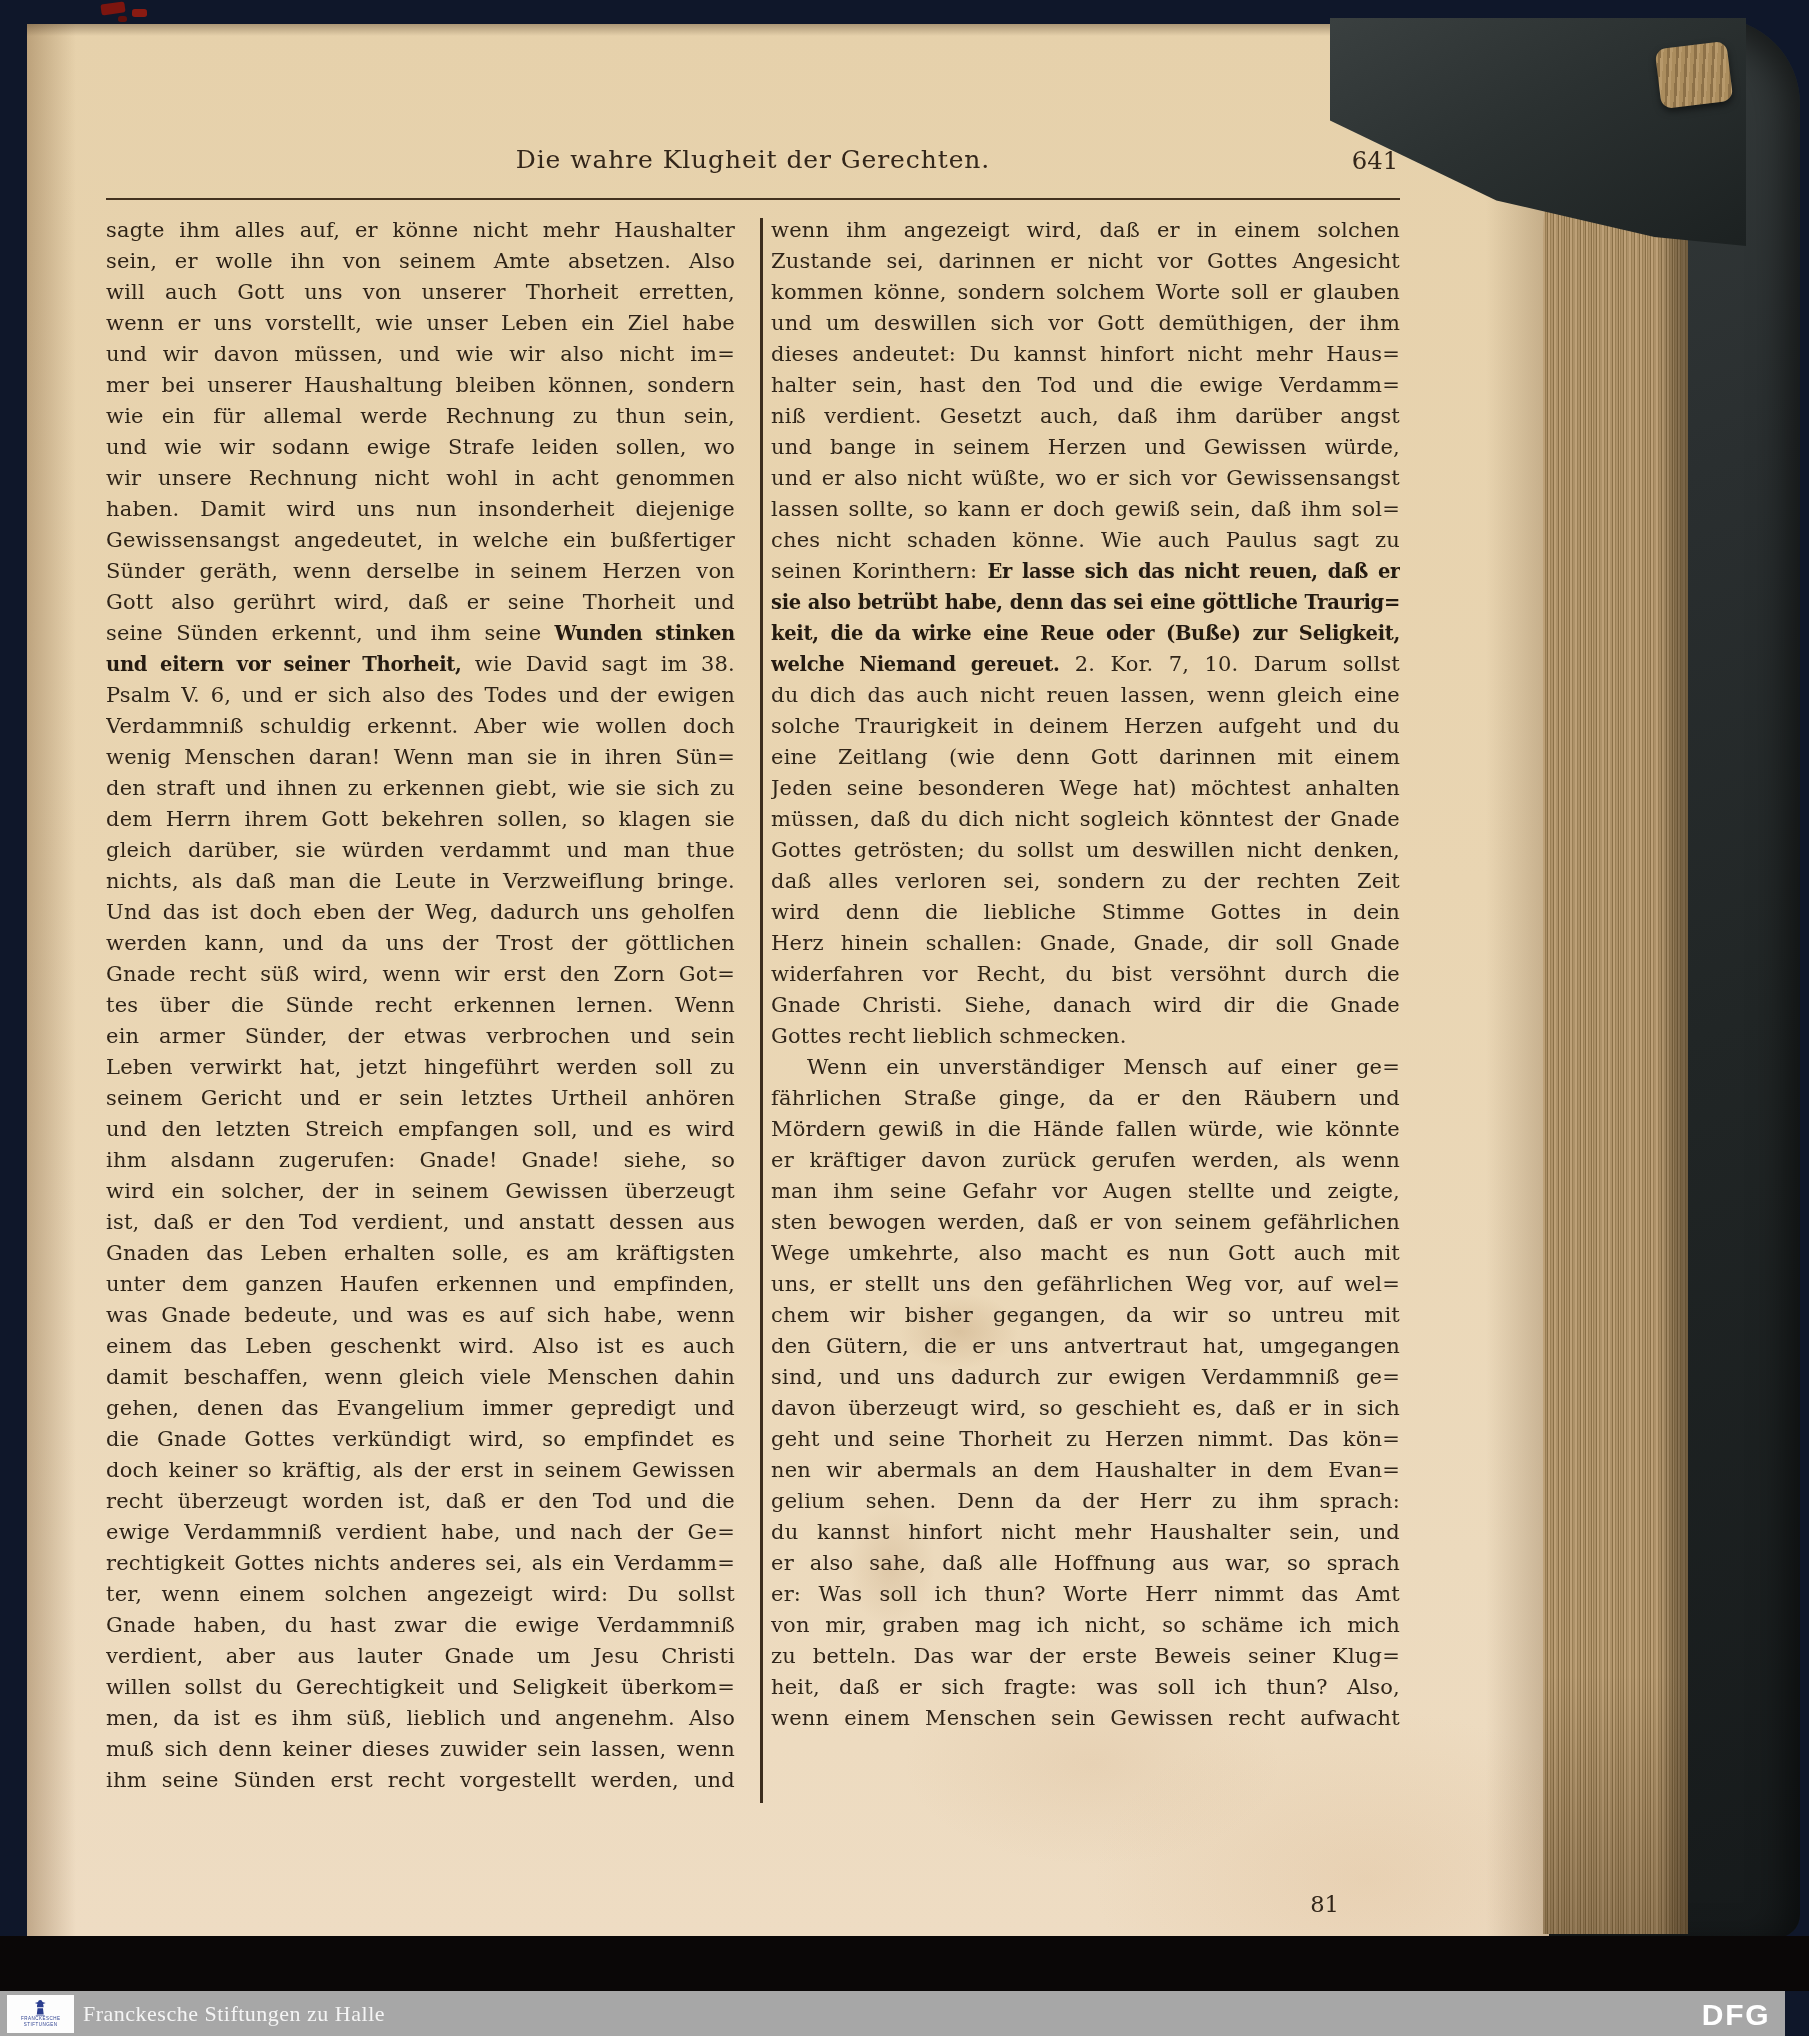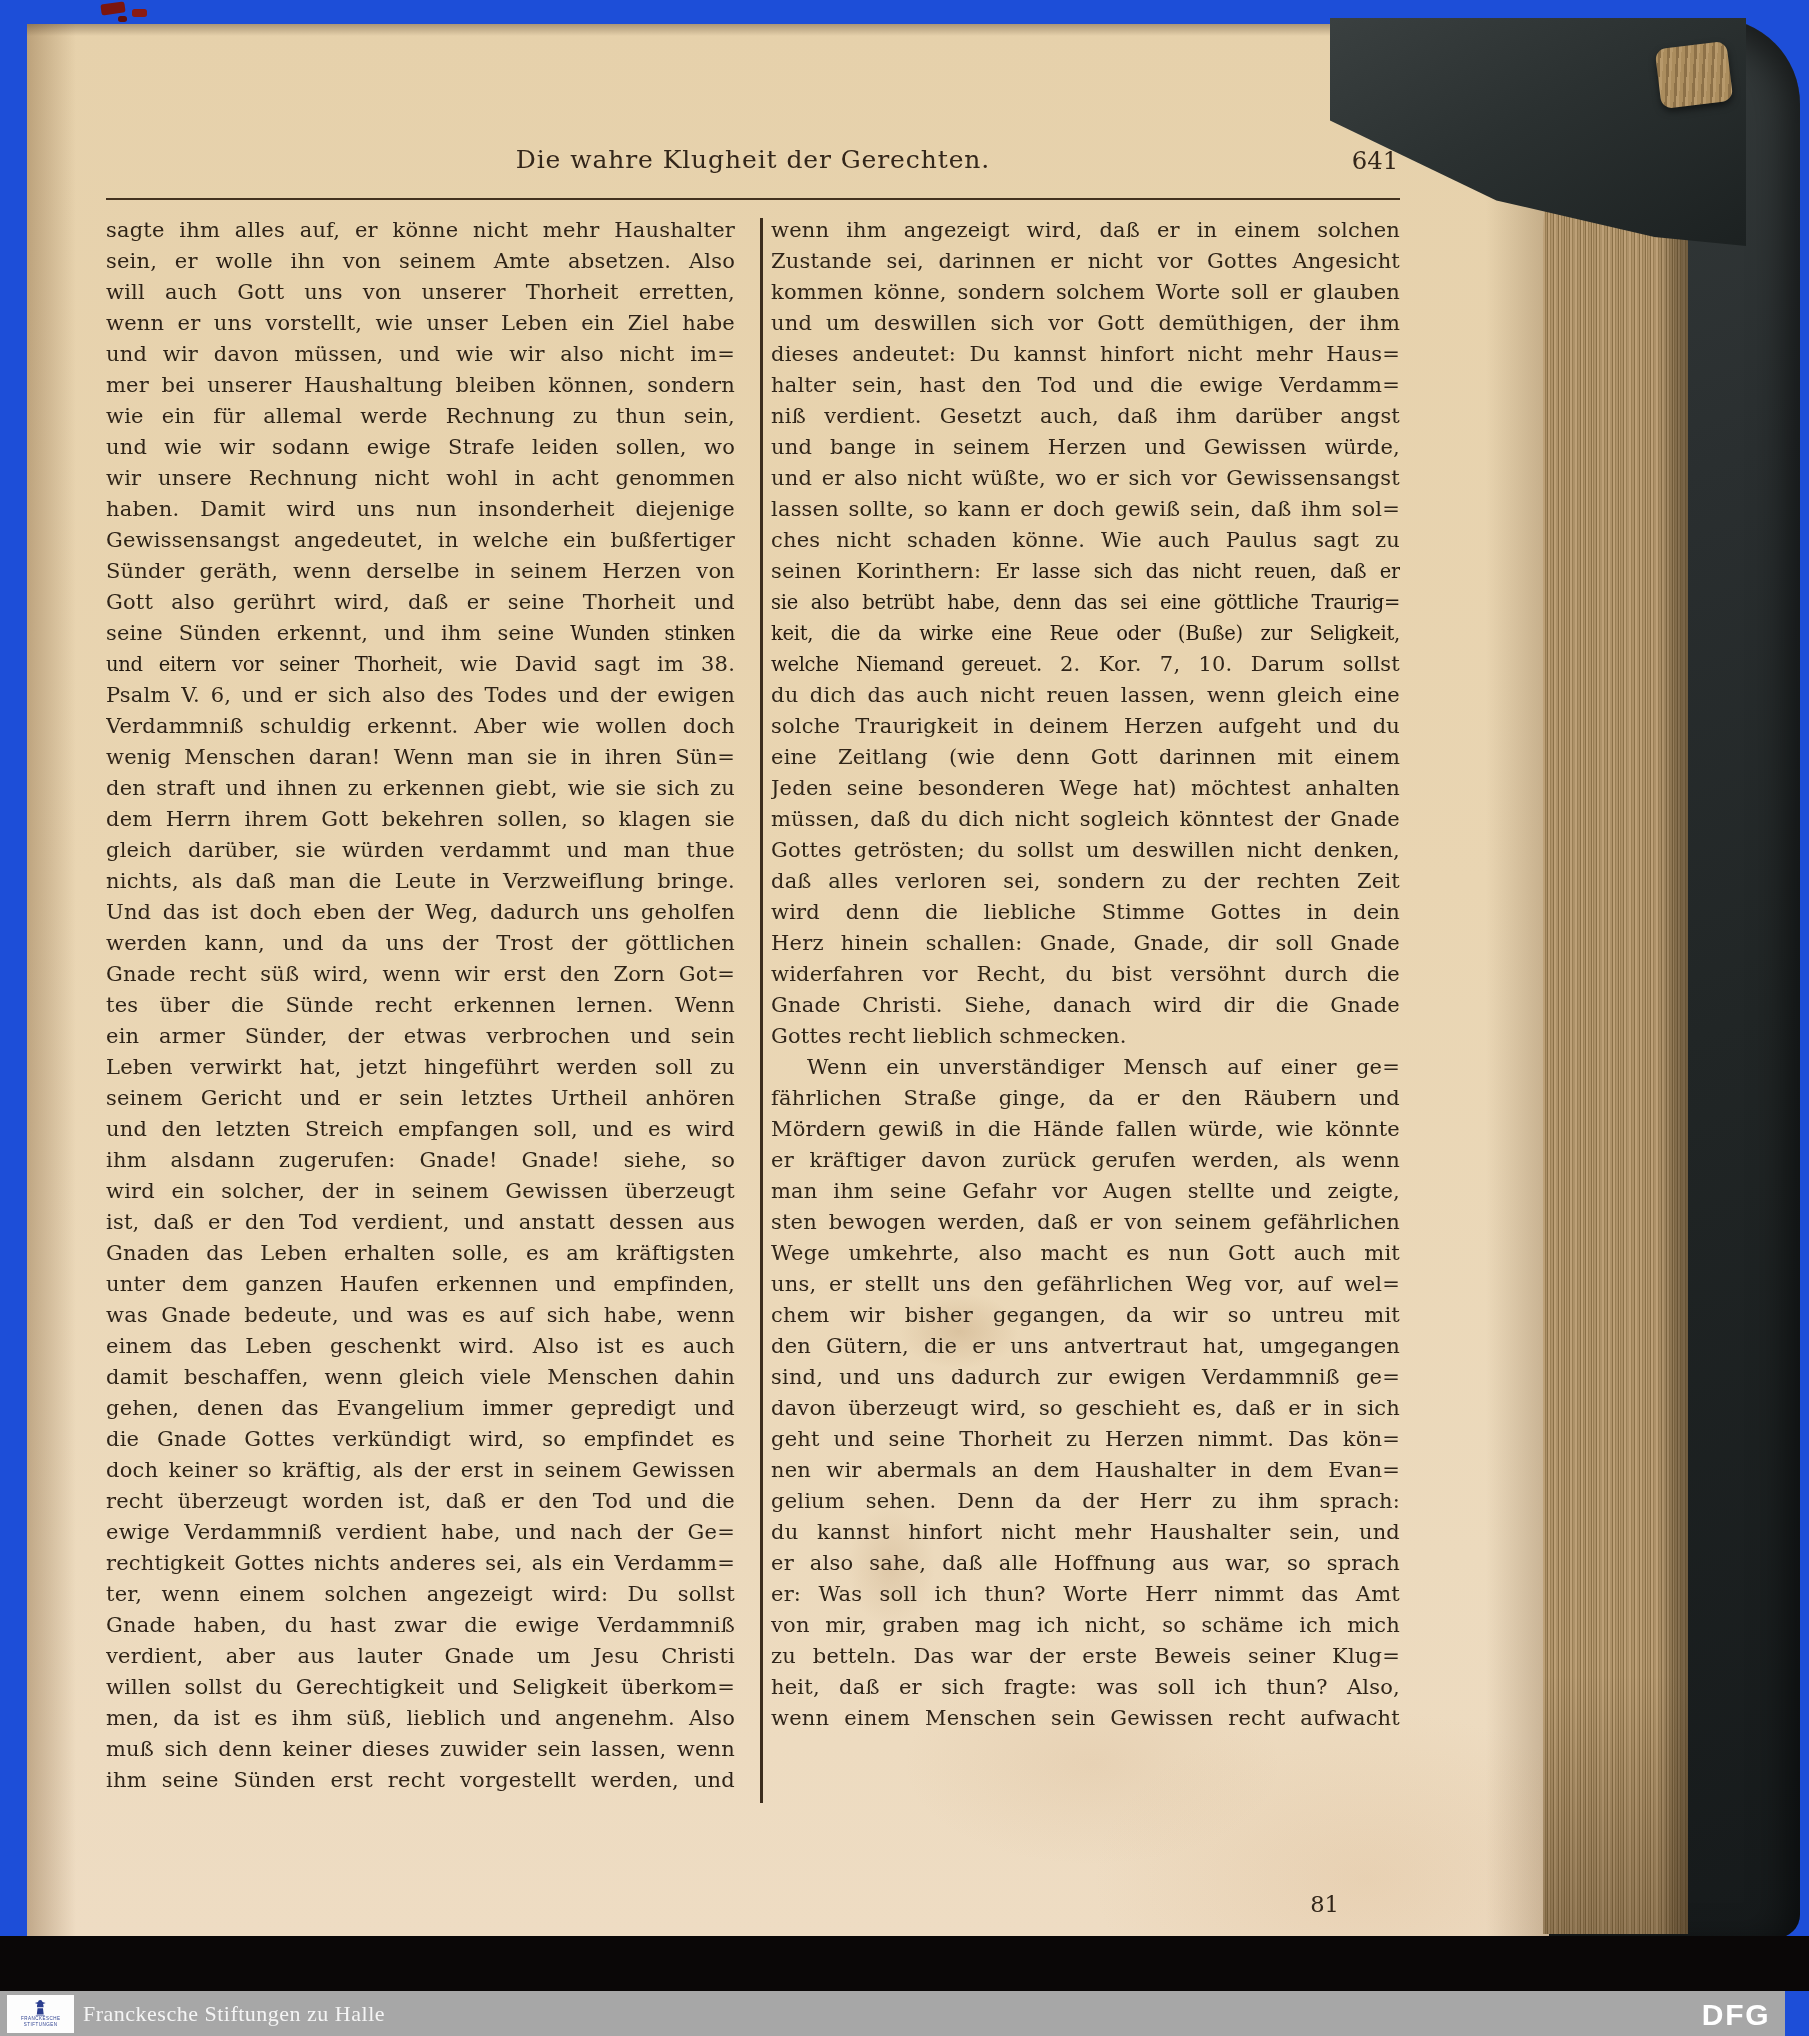--- a/index.html
+++ b/index.html
@@ -1,16 +1,16 @@
 <!DOCTYPE html>
 <html style="font-size:14.5px"><head>
 <meta charset="utf-8">
 <style>
   html,body{margin:0;padding:0;background:#000;}
-  #screen{position:relative;width:1809px;height:2036px;background:#1d4ed8;overflow:hidden;
+  #screen{position:relative;width:1809px;height:2036px;background:#0f172a;overflow:hidden;
           font-family:"DejaVu Serif",serif;}
 
   
   .speck{position:absolute;background:#7c150f;border-radius:2.7px;}
   .speck.s1{left:101px;top:2.7px;width:23.5px;height:11px;transform:rotate(-8deg);}
   .speck.s2{left:132px;top:9px;width:14.5px;height:8.1px;background:#8a1b12;}
   .speck.s3{left:118px;top:16.3px;width:9px;height:5.4px;background:#5f100c;}
 
   
   .cover{position:absolute;left:1330px;top:18px;width:470px;height:1920px;
@@ -55,21 +55,21 @@
   .head-rule{position:absolute;left:79px;top:174px;width:1294px;height:2.7px;background:#43321f;
         box-shadow:0 4.5px 0 -1.8px rgba(67,50,31,.25);}
 
   
   .col{position:absolute;top:191px;width:629px;font-size:21px;color:#2f2418;}
   .col-left{left:79px;}
   .col-right{left:744px;}
   .col-divider{position:absolute;left:733px;top:194px;width:2.7px;height:1585px;background:#3c2d1d;}
   .line{height:31px;line-height:31px;text-align:justify;text-align-last:justify;
         overflow:hidden;letter-spacing:0.2px;}
-  .line b{font-weight:normal;color:#241a10;font-size:.93em;letter-spacing:-0.3px;}
+  .line b{font-weight:bold;color:#241a10;font-size:.93em;letter-spacing:-0.3px;}
   .line.indent{text-indent:36px;}
   .line.para-end{text-align-last:left;}
 
   .signature{position:absolute;left:1194px;top:1867px;width:118px;text-align:right;
         font-size:22.6px;color:#32261a;}
 
   
   .footer-black{position:absolute;left:0;top:1936px;width:1809px;height:55px;background:#0a0707;z-index:7;}
   .footer-gray{position:absolute;left:0;top:1991px;width:1785px;height:45px;background:#a7a7a7;z-index:7;}
   .logo-box{position:absolute;left:7.2px;top:3.6px;width:67px;height:38px;background:#fdfdfd;

